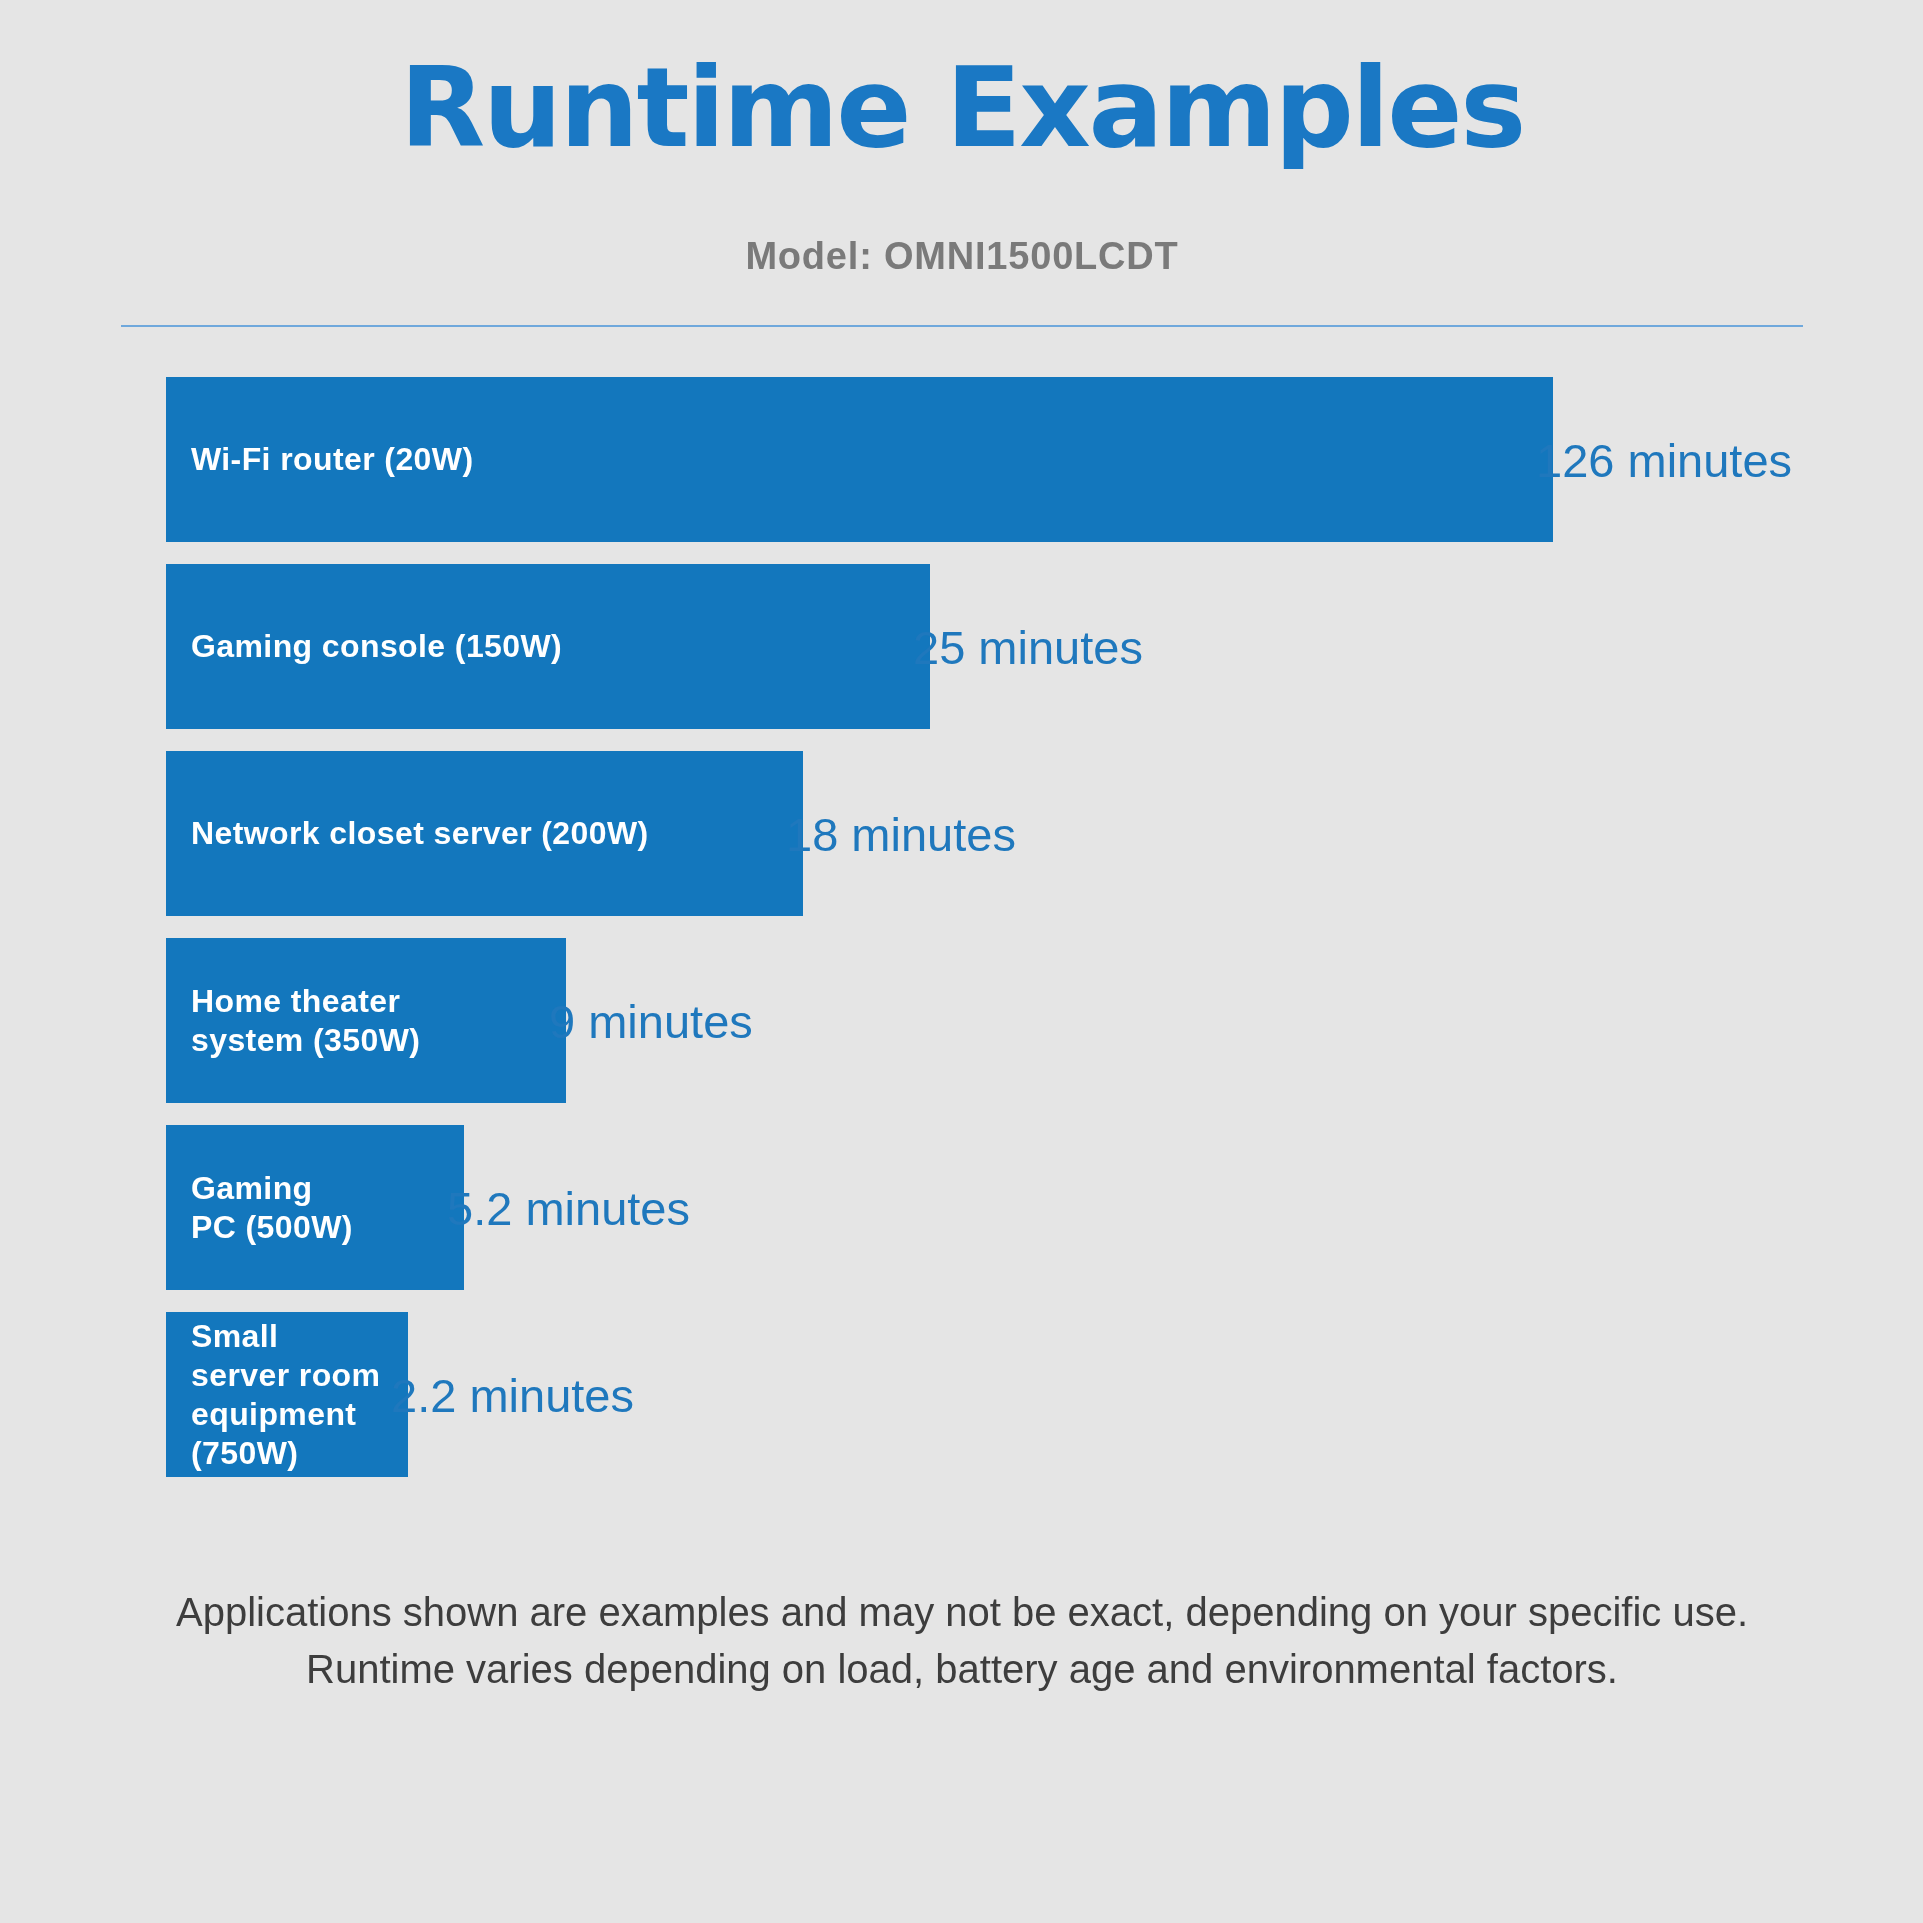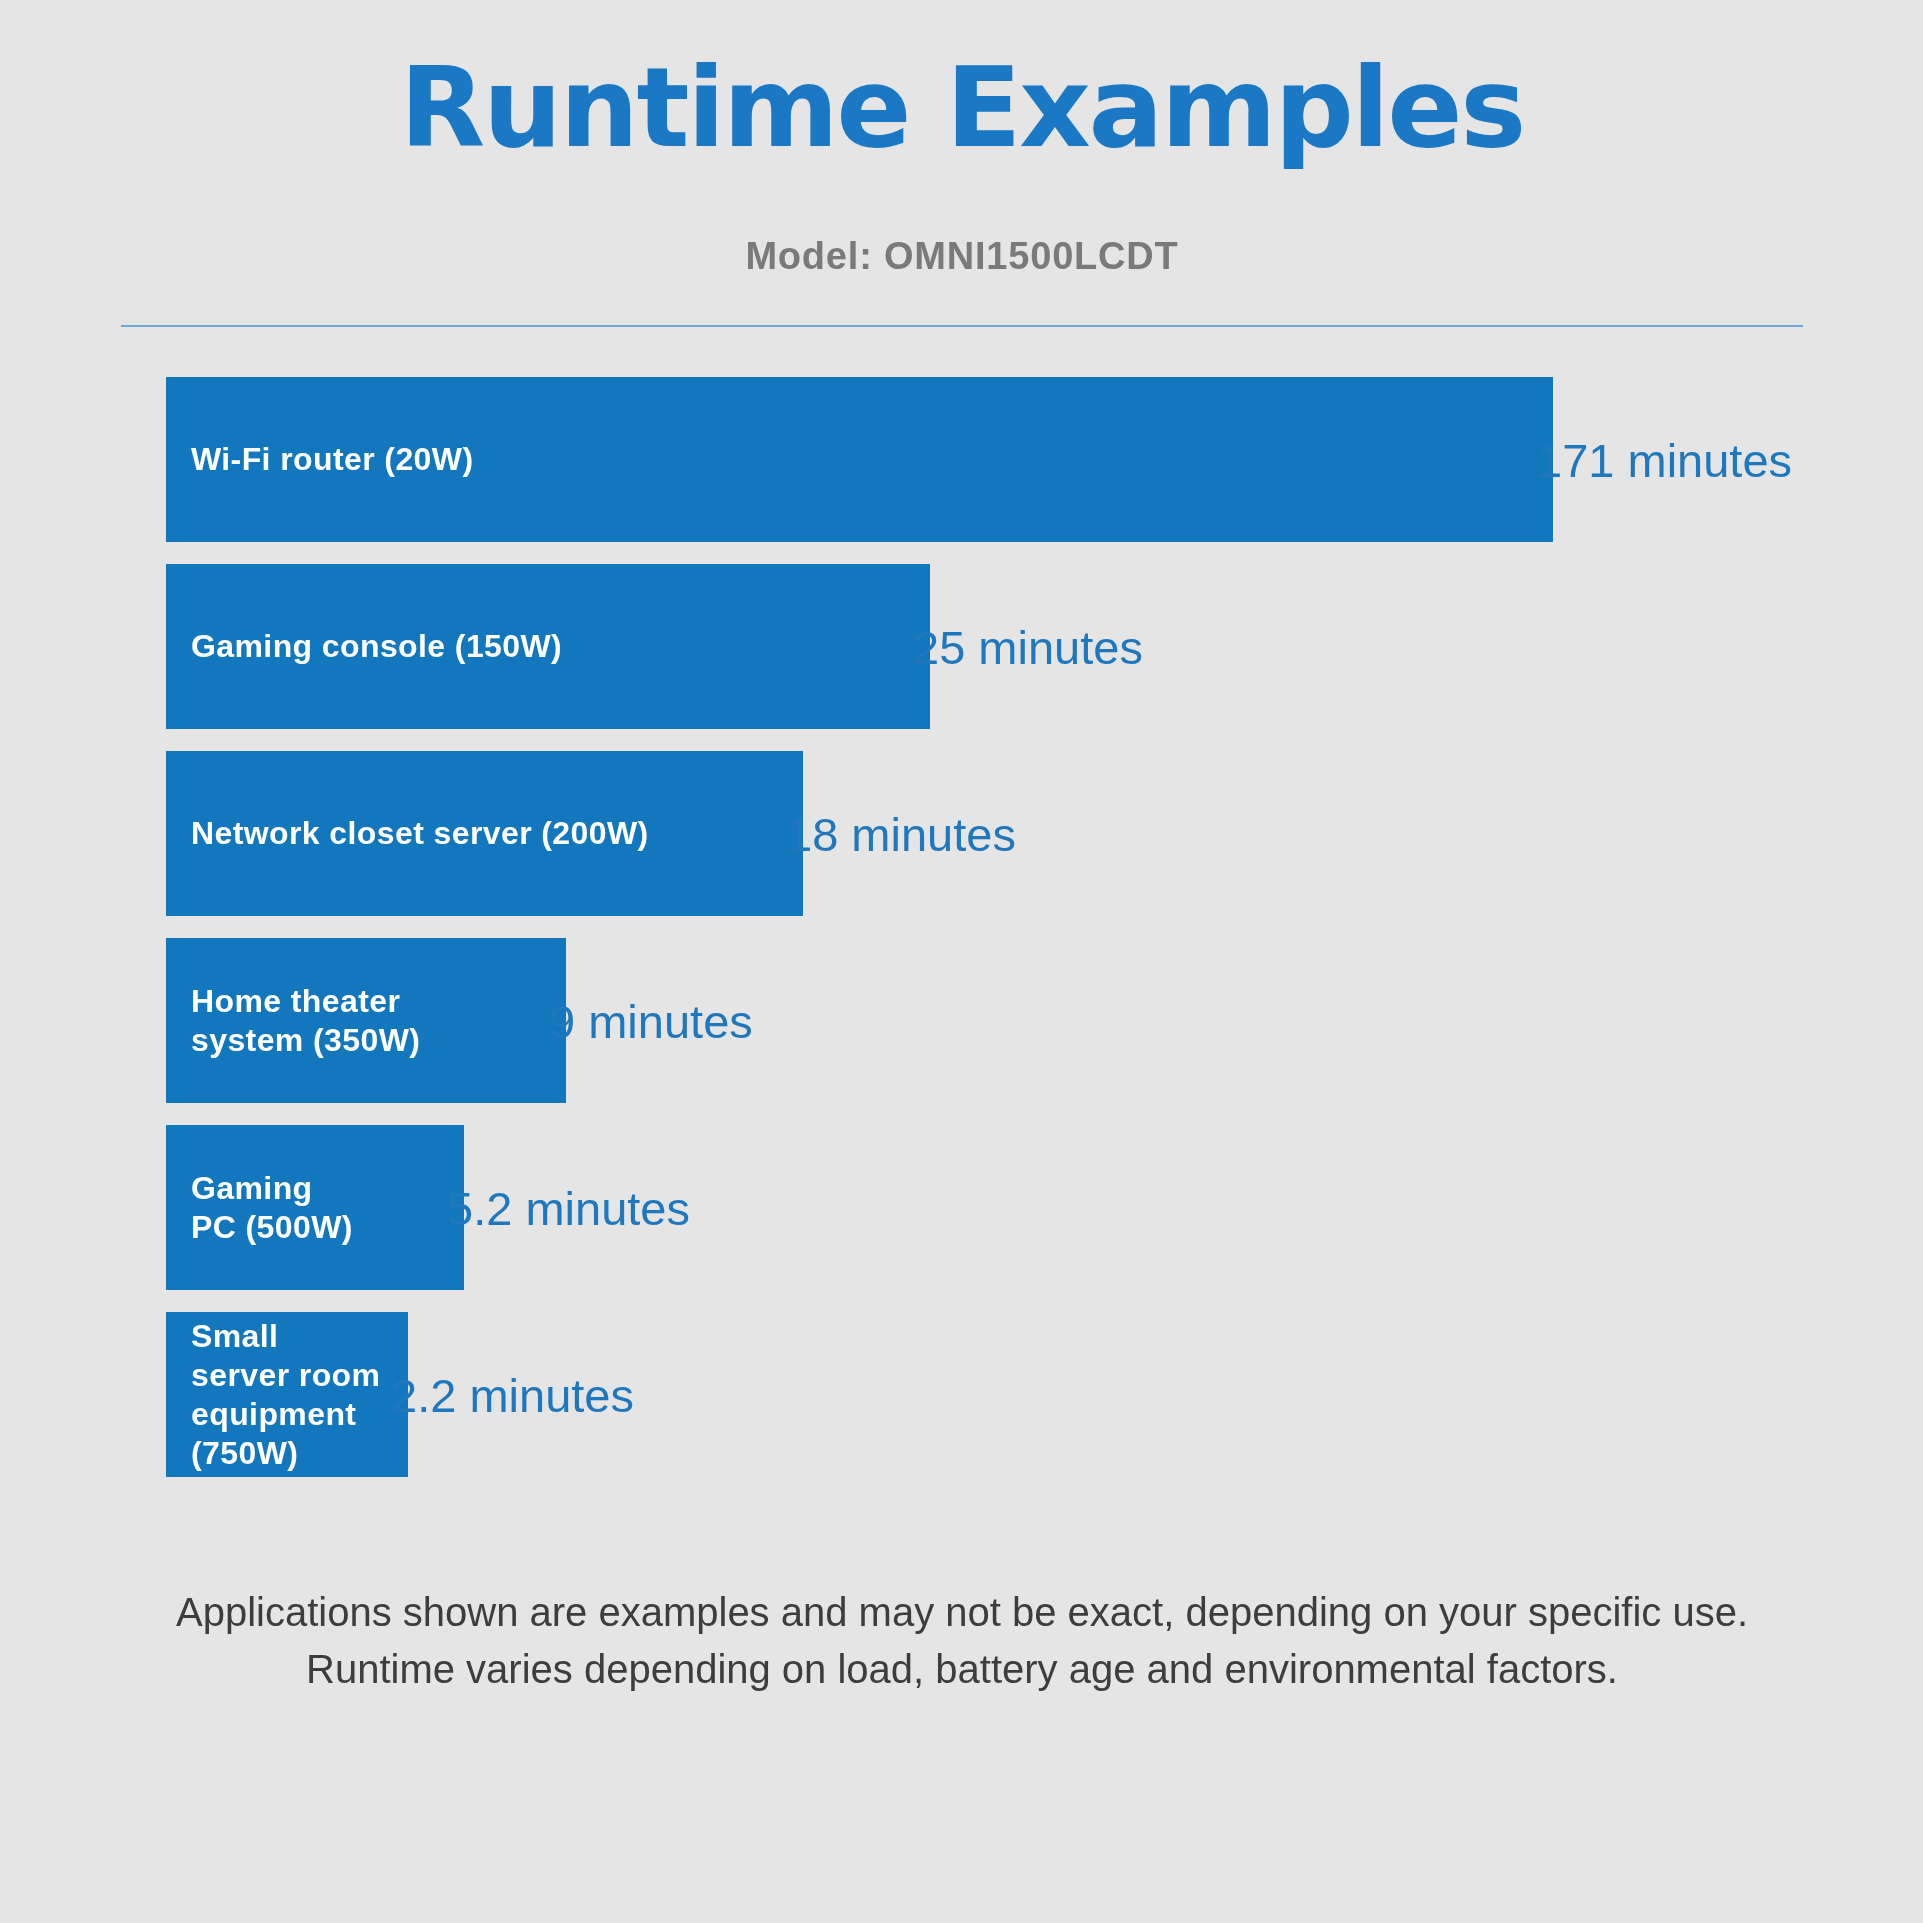--- a/index.html
+++ b/index.html
@@ -93,21 +93,21 @@
 
 <div class="page">
   <h1 class="title">Runtime Examples</h1>
   <div class="subtitle">Model: OMNI1500LCDT</div>
   <div class="divider"></div>
   <div class="chart" id="chart">
       <div class="bar-row" style="height: 165px; margin-bottom: 22px;">
         <div class="bar" style="width: 1387px;">
           <span class="bar-label">Wi-Fi router (20W)</span>
         </div>
-        <span class="bar-value" style="left: 1414px;">171 minutes</span>
+        <span class="bar-value" style="left: 1414px;">126 minutes</span>
       </div>
       <div class="bar-row" style="height: 165px; margin-bottom: 22px;">
         <div class="bar" style="width: 764px;">
           <span class="bar-label">Gaming console (150W)</span>
         </div>
         <span class="bar-value" style="left: 791px;">25 minutes</span>
       </div>
       <div class="bar-row" style="height: 165px; margin-bottom: 22px;">
         <div class="bar" style="width: 637px;">
           <span class="bar-label">Network closet server (200W)</span>

